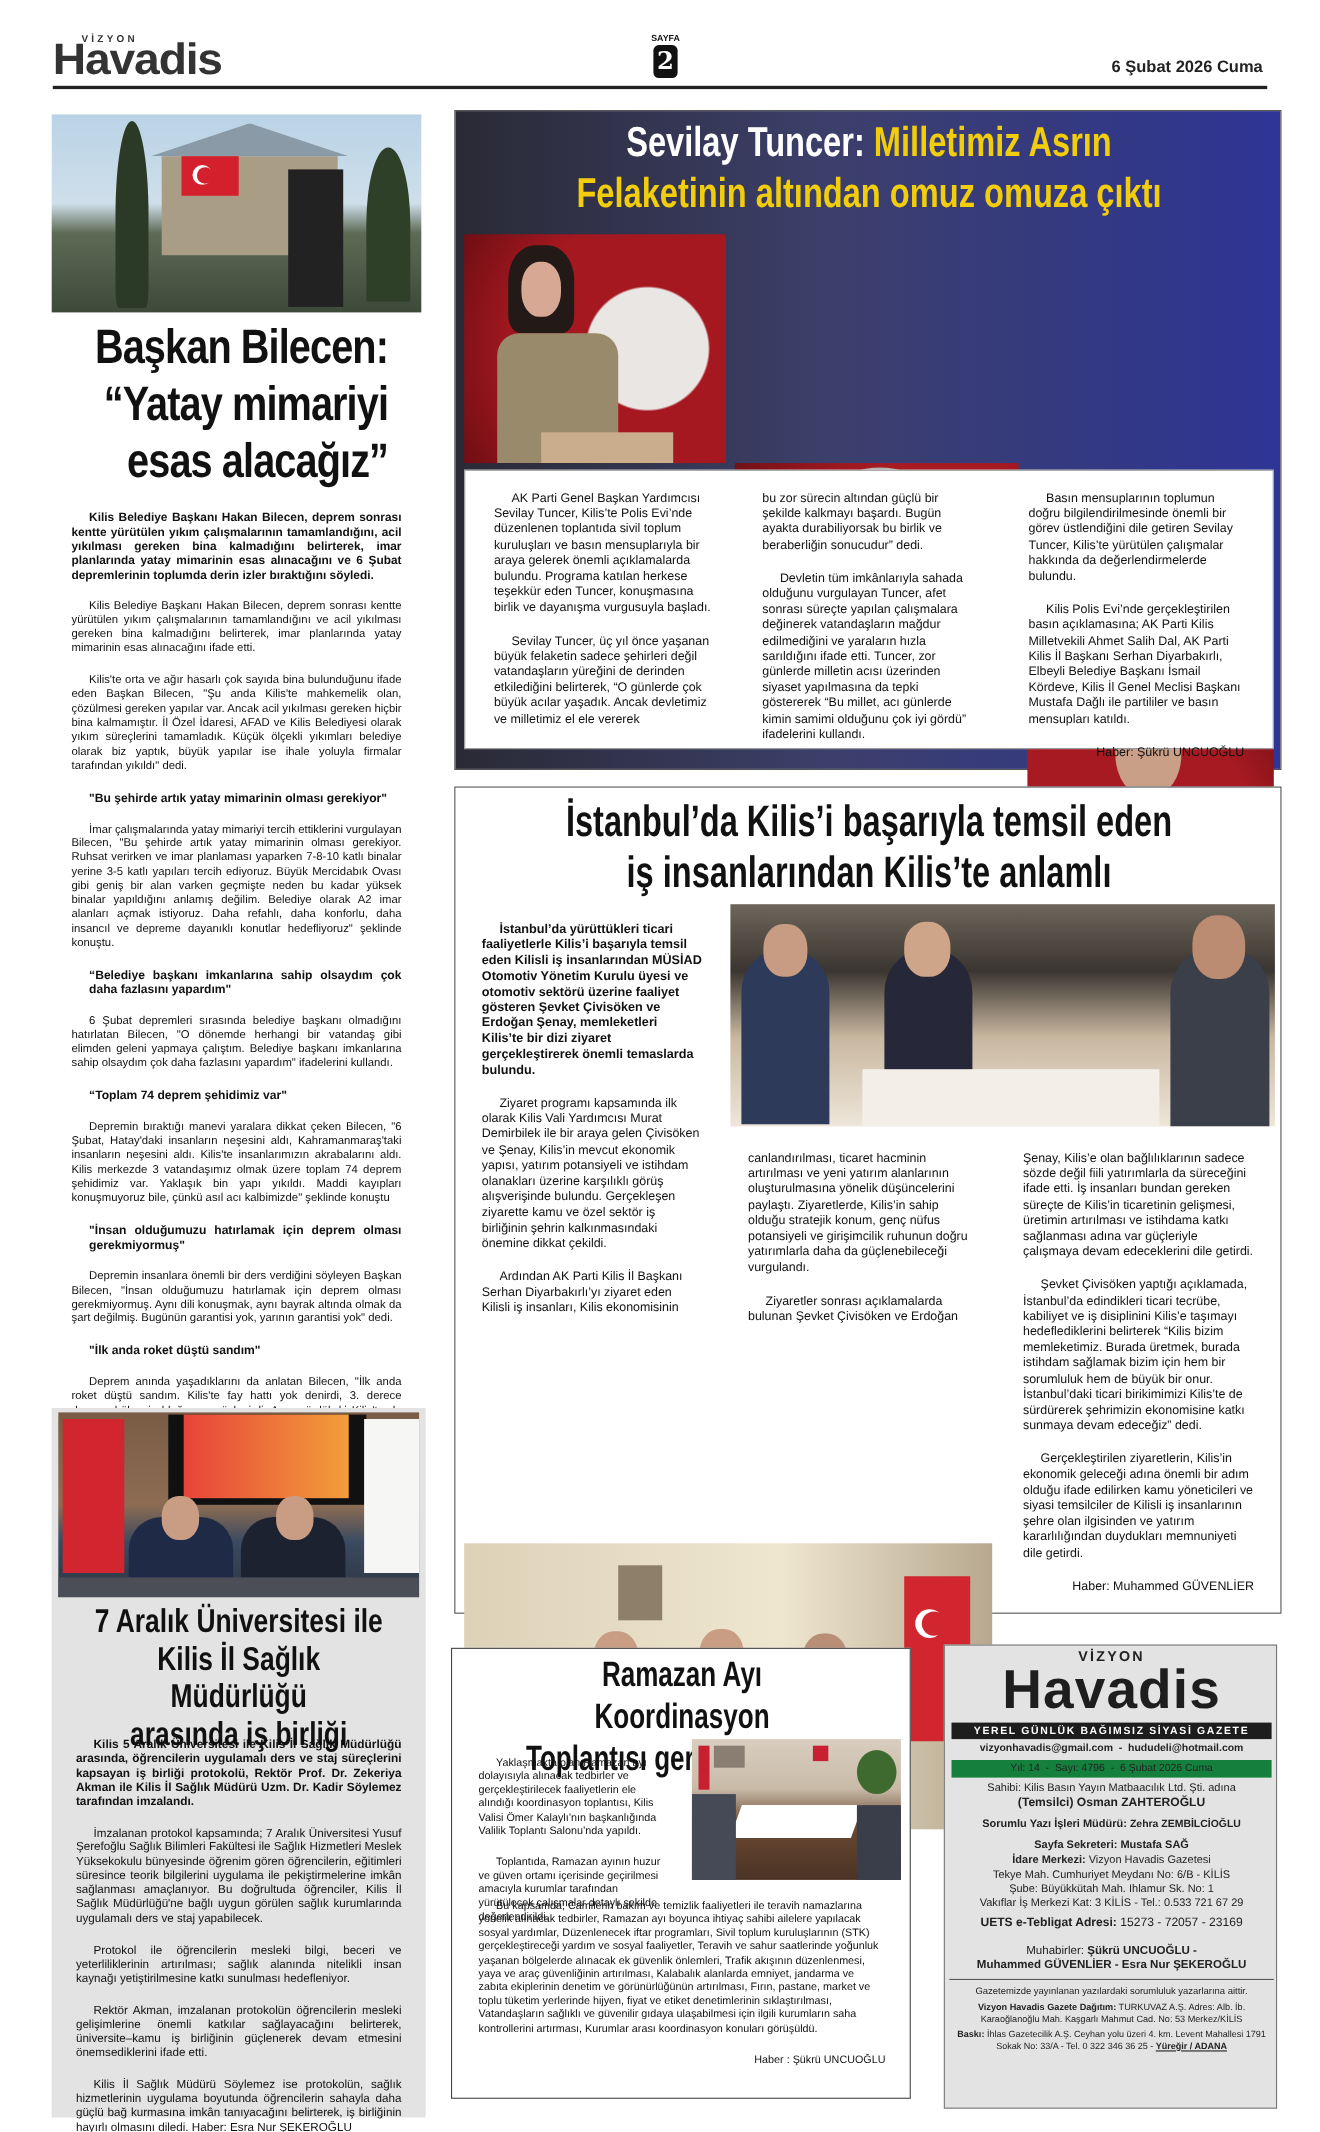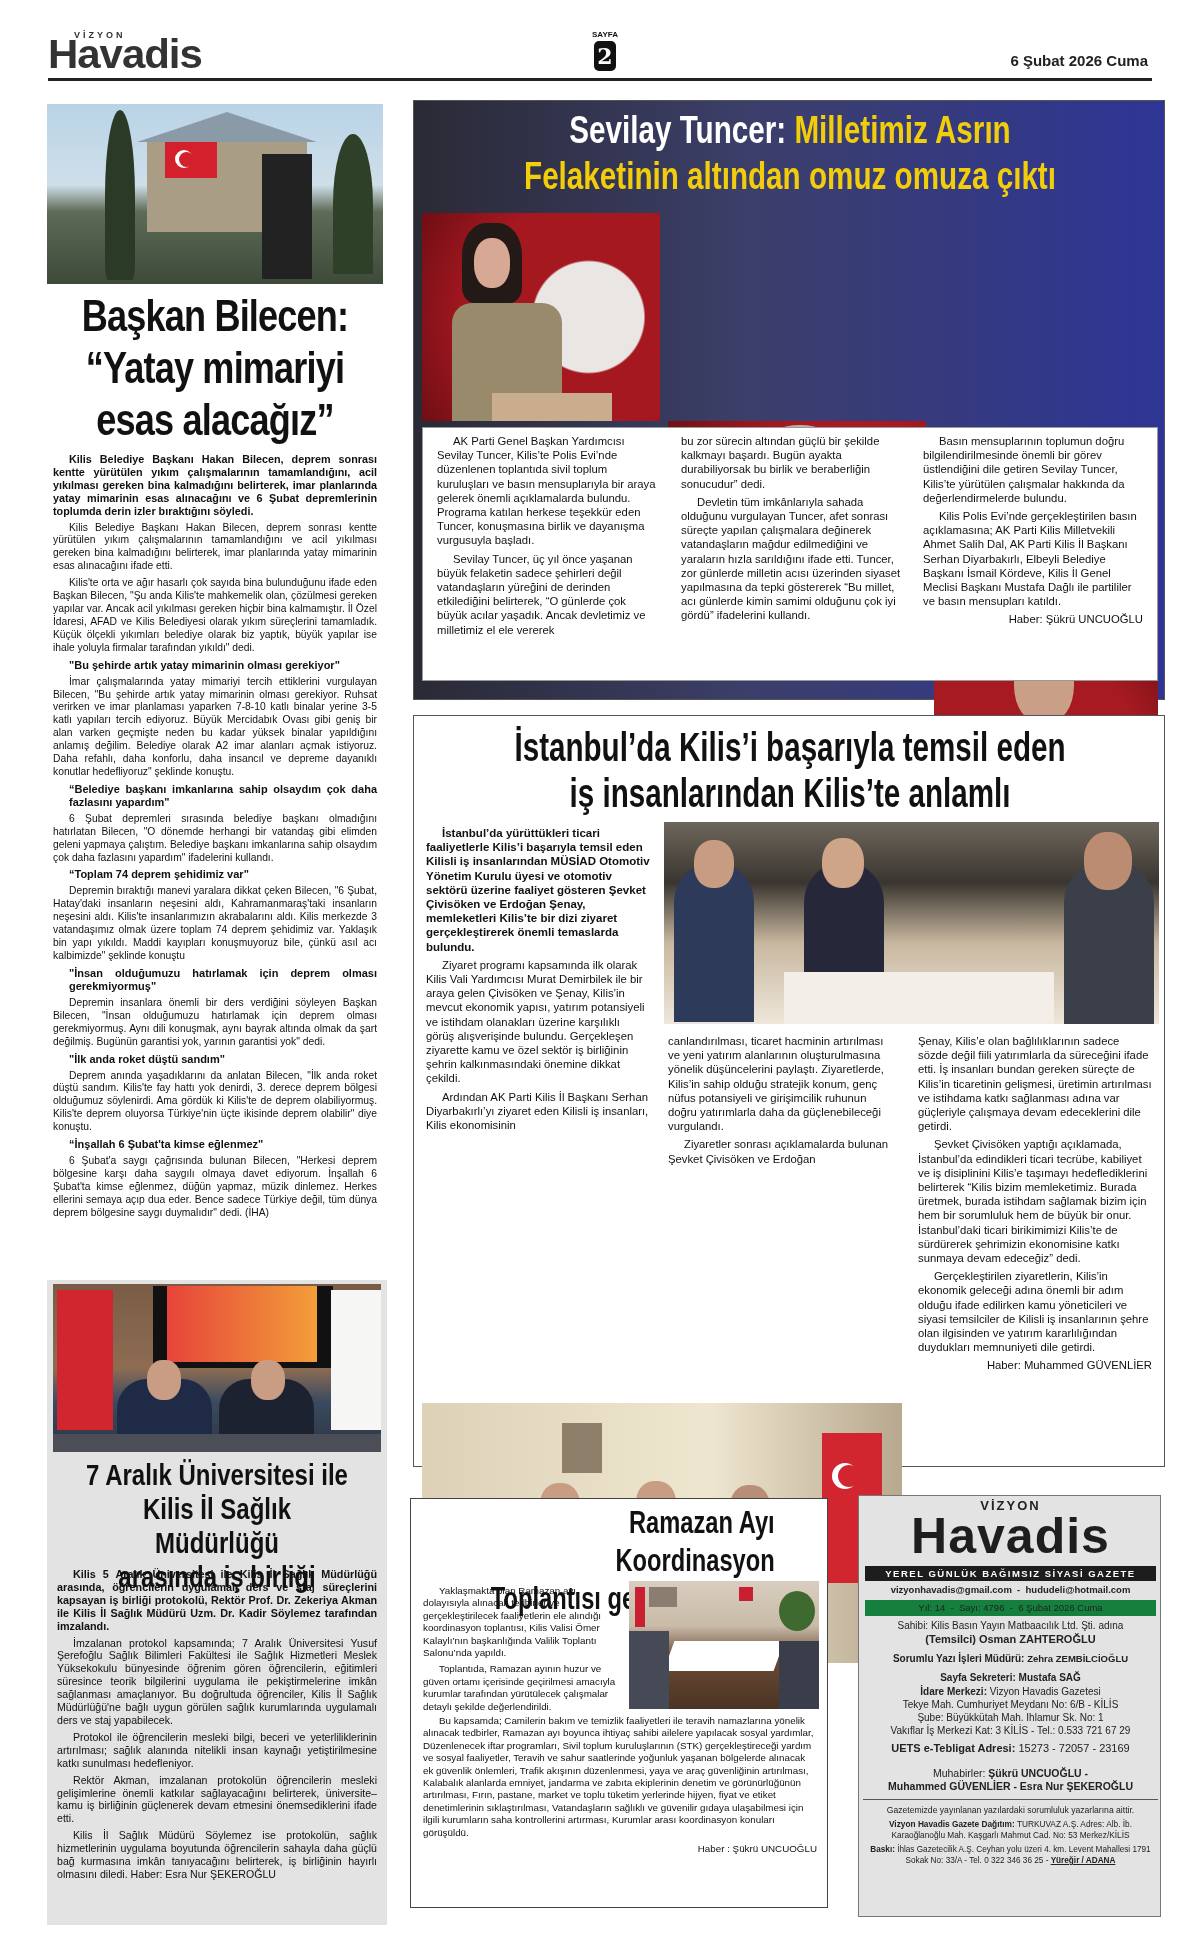--- a/index.html
+++ b/index.html
@@ -1,20 +1,20 @@
 <!DOCTYPE html>
 <html><head>
 <meta charset="utf-8">
 <style>
 *{box-sizing:border-box;margin:0;padding:0}
 body{width:1200px;height:1938px;background:#fff;font-family:"Liberation Sans",sans-serif;color:#111;position:relative;overflow:hidden}
 .abs{position:absolute}
 .p{font-size:10.5px;line-height:13.1px;text-align:justify}
 .p .ind{text-indent:16px}
-.p p{margin:4px}
+.p p{margin:16px}
 .sub{font-weight:bold;font-size:11px;line-height:13px;padding-left:16px}
 .lead{font-weight:bold}
 .photo{background:#777;overflow:hidden;position:relative}
 .byline{text-align:right}
 
 #mast-logo{left:48px;top:28px}
 #mast-logo .viz{font-size:9px;letter-spacing:3px;font-weight:bold;position:absolute;left:26px;top:2px;color:#333}
 #mast-logo .hav{font-size:40px;font-weight:bold;color:#333;letter-spacing:-1px;display:block;margin-top:4px;transform:scaleX(1.05);transform-origin:left}
 #sayfa{left:585px;top:30px;width:40px;text-align:center}
 #sayfa .lbl{font-size:8px;font-weight:bold}
@@ -40,21 +40,21 @@
   <div class="abs" style="left:90px;top:8px;width:180px;height:30px;background:#8a9aa6;clip-path:polygon(50% 0,100% 100%,0 100%)"></div>
   <div class="abs" style="left:100px;top:38px;width:160px;height:90px;background:#a99d86"></div>
   <div class="abs" style="left:118px;top:38px;width:52px;height:36px;background:#d4202c"></div>
   <div class="abs" style="left:128px;top:46px;width:18px;height:18px;border-radius:50%;background:#fff"></div>
   <div class="abs" style="left:132px;top:48px;width:15px;height:15px;border-radius:50%;background:#d4202c"></div>
   <div class="abs" style="left:58px;top:6px;width:30px;height:170px;background:#2b3a26;border-radius:50% 50% 10% 10%"></div>
   <div class="abs" style="left:215px;top:50px;width:50px;height:125px;background:#222"></div>
   <div class="abs" style="left:286px;top:30px;width:40px;height:140px;background:#2f4028;border-radius:50% 50% 0 0"></div>
 </div>
 
-<div class="abs" style="left:47px;top:290px;width:336px;text-align:center;font-family:'Liberation Sans',sans-serif;font-weight:bold;font-size:44px;line-height:52px;letter-spacing:-1px">
+<div class="abs" style="left:47px;top:290px;width:336px;text-align:right;font-family:'Liberation Sans',sans-serif;font-weight:bold;font-size:44px;line-height:52px;letter-spacing:-1px">
   <div style="transform:scaleX(0.82)">Başkan Bilecen:</div>
   <div style="transform:scaleX(0.82)">“Yatay mimariyi</div>
   <div style="transform:scaleX(0.82)">esas alacağız”</div>
 </div>
 
 <div class="abs p" style="left:49px;top:449px;width:332px;font-size:10.3px;line-height:12.9px">
   <p class="ind lead" style="font-size:10.8px;line-height:12.9px">Kilis Belediye Başkanı Hakan Bilecen, deprem sonrası kentte yürütülen yıkım çalışmalarının tamamlandığını, acil yıkılması gereken bina kalmadığını belirterek, imar planlarında yatay mimarinin esas alınacağını ve 6 Şubat depremlerinin toplumda derin izler bıraktığını söyledi.</p>
   <p class="ind">Kilis Belediye Başkanı Hakan Bilecen, deprem sonrası kentte yürütülen yıkım çalışmalarının tamamlandığını ve acil yıkılması gereken bina kalmadığını belirterek, imar planlarında yatay mimarinin esas alınacağını ifade etti.</p>
   <p class="ind">Kilis'te orta ve ağır hasarlı çok sayıda bina bulunduğunu ifade eden Başkan Bilecen, "Şu anda Kilis'te mahkemelik olan, çözülmesi gereken yapılar var. Ancak acil yıkılması gereken hiçbir bina kalmamıştır. İl Özel İdaresi, AFAD ve Kilis Belediyesi olarak yıkım süreçlerini tamamladık. Küçük ölçekli yıkımları belediye olarak biz yaptık, büyük yapılar ise ihale yoluyla firmalar tarafından yıkıldı" dedi.</p>
   <p class="sub">"Bu şehirde artık yatay mimarinin olması gerekiyor"</p>
@@ -174,21 +174,21 @@
   <div class="abs p" style="left:6px;top:284px;width:328px;font-size:10.6px;line-height:12.9px">
     <p class="ind lead" style="font-size:10.8px">Kilis 5 Aralık Üniversitesi ile Kilis İl Sağlık Müdürlüğü arasında, öğrencilerin uygulamalı ders ve staj süreçlerini kapsayan iş birliği protokolü, Rektör Prof. Dr. Zekeriya Akman ile Kilis İl Sağlık Müdürü Uzm. Dr. Kadir Söylemez tarafından imzalandı.</p>
     <p class="ind">İmzalanan protokol kapsamında; 7 Aralık Üniversitesi Yusuf Şerefoğlu Sağlık Bilimleri Fakültesi ile Sağlık Hizmetleri Meslek Yüksekokulu bünyesinde öğrenim gören öğrencilerin, eğitimleri süresince teorik bilgilerini uygulama ile pekiştirmelerine imkân sağlanması amaçlanıyor. Bu doğrultuda öğrenciler, Kilis İl Sağlık Müdürlüğü'ne bağlı uygun görülen sağlık kurumlarında uygulamalı ders ve staj yapabilecek.</p>
     <p class="ind">Protokol ile öğrencilerin mesleki bilgi, beceri ve yeterliliklerinin artırılması; sağlık alanında nitelikli insan kaynağı yetiştirilmesine katkı sunulması hedefleniyor.</p>
     <p class="ind">Rektör Akman, imzalanan protokolün öğrencilerin mesleki gelişimlerine önemli katkılar sağlayacağını belirterek, üniversite–kamu iş birliğinin güçlenerek devam etmesini önemsediklerini ifade etti.</p>
     <p class="ind">Kilis İl Sağlık Müdürü Söylemez ise protokolün, sağlık hizmetlerinin uygulama boyutunda öğrencilerin sahayla daha güçlü bağ kurmasına imkân tanıyacağını belirterek, iş birliğinin hayırlı olmasını diledi. Haber: Esra Nur ŞEKEROĞLU</p>
   </div>
 </div>
 
 <div class="abs" style="left:410px;top:1498px;width:418px;height:410px;border:1px solid #444;background:#fff">
-  <div class="abs" style="left:0;top:4px;width:418px;text-align:right;font-weight:bold;font-size:32px;line-height:38px">
+  <div class="abs" style="left:0;top:4px;width:418px;text-align:center;font-weight:bold;font-size:32px;line-height:38px">
     <div style="transform:scaleX(0.74)">Ramazan Ayı Koordinasyon</div>
     <div style="transform:scaleX(0.74)">Toplantısı gerçekleştirildi</div>
   </div>
   <div class="abs p" style="left:8px;top:82px;width:202px;font-size:9.8px;line-height:12.4px;text-align:left">
     <p class="ind">Yaklaşmakta olan Ramazan ayı dolayısıyla alınacak tedbirler ve gerçekleştirilecek faaliyetlerin ele alındığı koordinasyon toplantısı, Kilis Valisi Ömer Kalaylı’nın başkanlığında Valilik Toplantı Salonu’nda yapıldı.</p>
     <p class="ind">Toplantıda, Ramazan ayının huzur ve güven ortamı içerisinde geçirilmesi amacıyla kurumlar tarafından yürütülecek çalışmalar detaylı şekilde değerlendirildi.</p>
   </div>
   <div class="abs photo" style="left:218px;top:82px;width:190px;height:128px;background:linear-gradient(#d8cdbf 0%,#c9bba8 35%,#6b4a34 60%,#4a3324 100%)">
     <div class="abs" style="left:6px;top:6px;width:10px;height:40px;background:#c82030"></div>
     <div class="abs" style="left:20px;top:6px;width:28px;height:20px;background:#8a7e72"></div>

